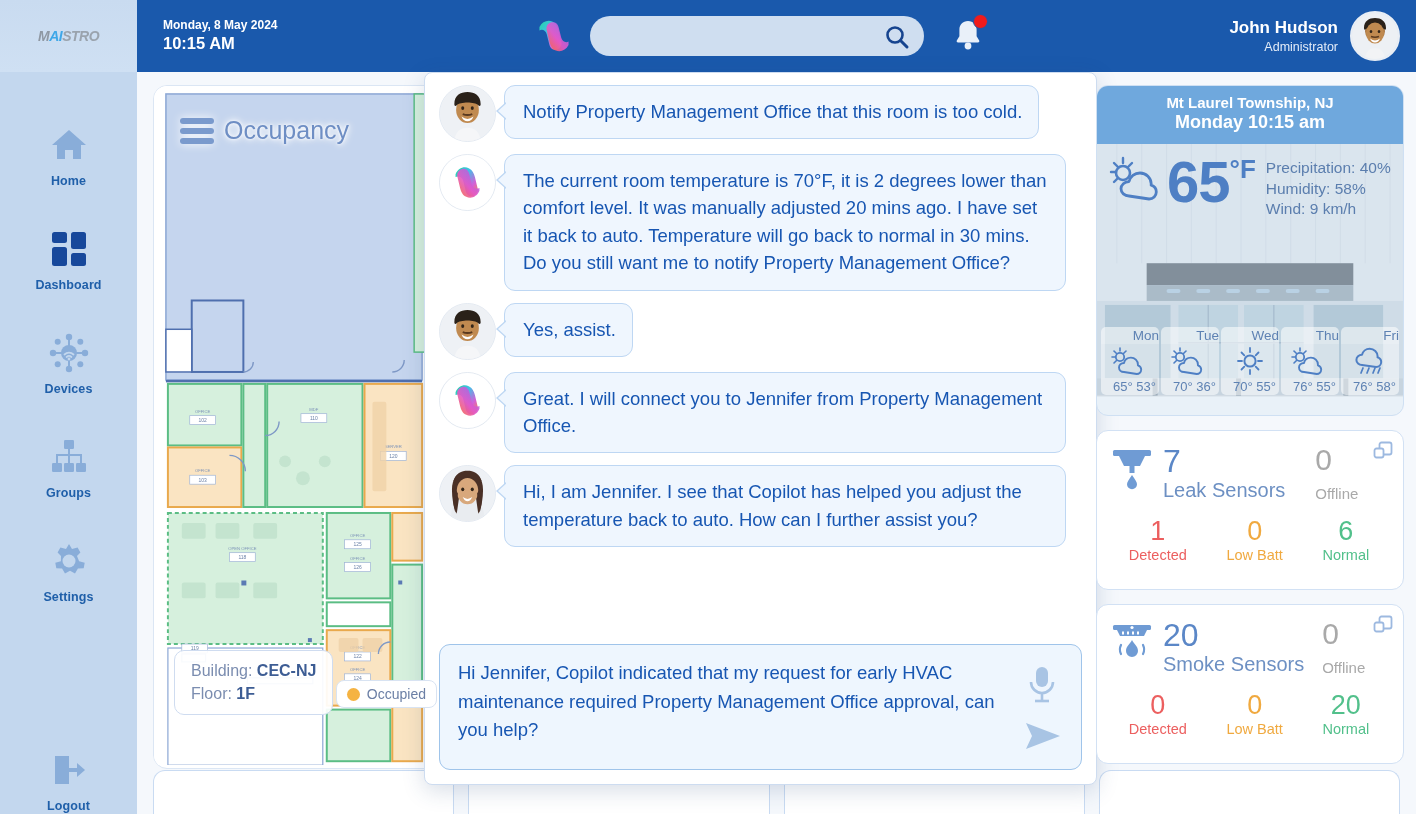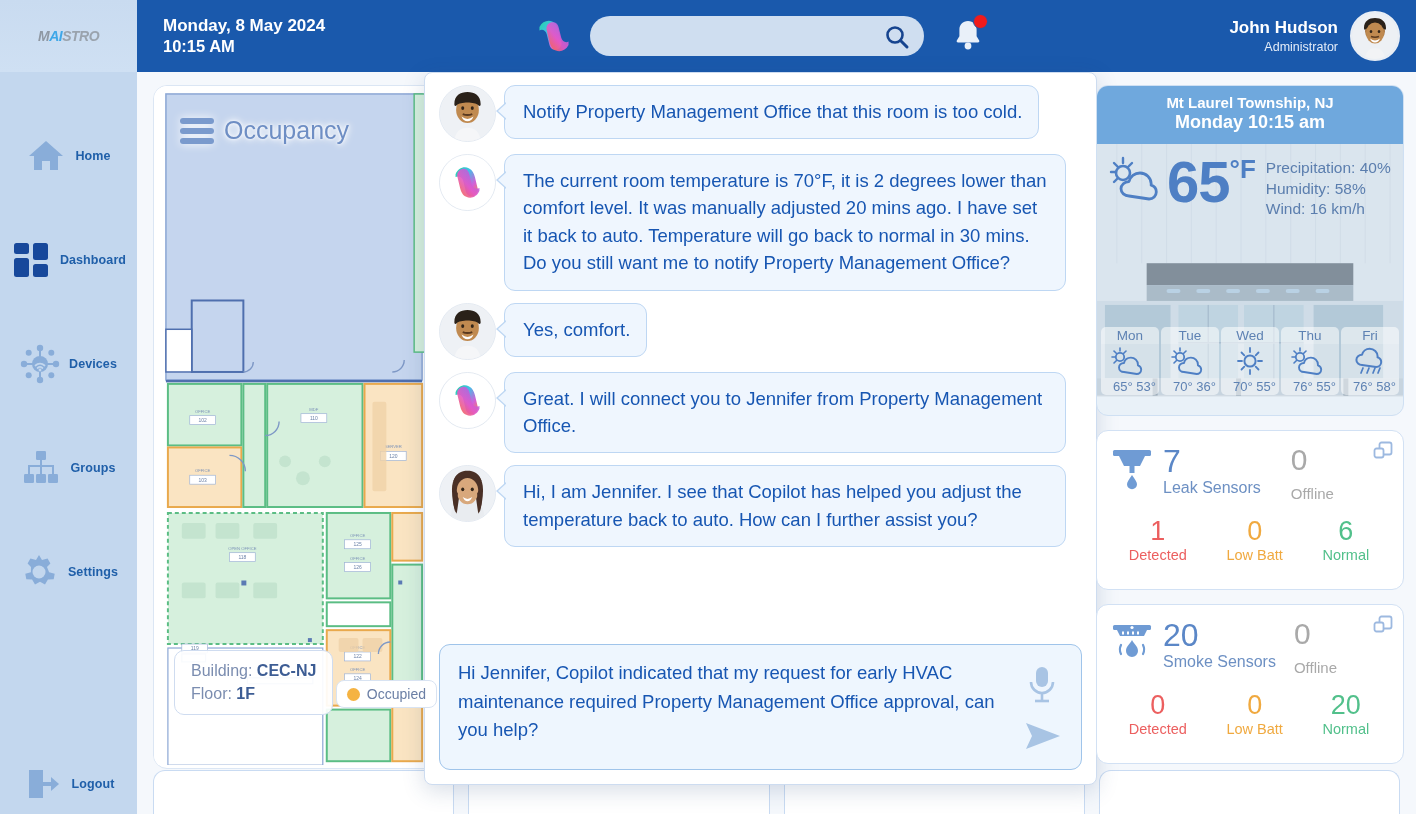--- a/index.html
+++ b/index.html
@@ -29,42 +29,42 @@
     letter-spacing: -0.5px;
     font-family: "Liberation Sans", sans-serif;
   }
   .logo-text .m1 { color: #8f98a3; }
   .logo-text .a1 { color: #3ea7e8; }
   .logo-text .rest { color: #9aa3ad; }
 
   .nav { width: 100%; padding-top: 32px; flex: 1; }
   .nav-item {
     width: 100%; height: 104px;
-    display: flex; flex-direction: row;
+    display: flex; flex-direction: column;
     align-items: center; justify-content: center; gap: 9px;
     cursor: pointer;
   }
   .nav-label {
     font-size: 12.5px; font-weight: bold; color: #1f5fa9;
     letter-spacing: .1px;
   }
   .nav-icon { width: 40px; height: 40px; display:block; }
-  .logout-wrap { width:100%; padding-bottom: 10px; }
+  .logout-wrap { width:100%; padding-bottom: 1px; }
 
   
   .header {
     position: absolute; left: 137px; top: 0;
     width: 1279px; height: 72px;
     background: #1a59ac;
     display: flex; align-items: center;
   }
   .hdr-date {
     margin-left: 26px; color: #fff; line-height: 1.28;
   }
-  .hdr-date .d1 { font-size: 17px; font-weight: bold; display:block;}
+  .hdr-date .d1 { font-size: 12px; font-weight: bold; display:block;}
   .hdr-date .d2 { font-size: 16.5px; font-weight: bold; display:block;}
 
   .hdr-center {
     position: absolute; left: 395px; top: 0; height: 72px;
     display: flex; align-items: center; gap: 14px;
   }
   .copilot-logo { width: 44px; height: 40px; }
   .search-box {
     width: 334px; height: 40px; border-radius: 20px;
     background: #cfdef0;
@@ -240,35 +240,35 @@
     font-size: 58px; font-weight: bold; color: #4e7fc4;
     line-height: .95; letter-spacing: -1px;
   }
   .wx-unit { font-size: 26px; font-weight: bold; color:#4e7fc4; vertical-align: top; }
   .wx-stats { margin-left: 10px; margin-top: 4px; line-height: 1.32; }
   .wx-stats div { font-size: 15.5px; color: #5b7eae; font-weight: normal; }
   .forecast {
     position: absolute; left: 0; right: 0; bottom: 2px;
     display: flex; justify-content: space-between; padding: 0 4px;
   }
-  .fday { width: 58px; text-align: center; }
+  .fday { width: 58px; text-align: right; }
   .fday .fd-name { font-size: 13.5px; color:#5e82b3; background: rgba(255,255,255,.55); border-radius: 5px 5px 0 0; display:block; padding: 1px 0;}
   .fday .fd-icon { background: rgba(255,255,255,.45); display:flex; justify-content:center; padding: 2px 0;}
   .fday .fd-temps { font-size: 13px; color:#5e82b3; background: rgba(255,255,255,.55); border-radius: 0 0 5px 5px; display:block; padding: 1px 12px;}
 
   .sensor-card {
     width: 308px; height: 160px;
     background: #fff; border: 1px solid #d2e1f4; border-radius: 12px;
     position: relative; padding: 14px 14px 10px 12px;
   }
   .sc-top { display: flex; align-items: flex-start; gap: 8px; }
   .sc-icon { width: 46px; height: 46px; flex: 0 0 46px; }
   .sc-count { line-height: 1.0; }
   .sc-count .n { font-size: 32px; color: #5b87c7; font-weight: normal; display:block; }
-  .sc-count .l { font-size: 16px; color: #6d90c3; display:block; margin-top: 3px;}
+  .sc-count .l { font-size: 20px; color: #6d90c3; display:block; margin-top: 3px;}
   .sc-offline { margin-left: 22px; line-height: 1.0; }
   .sc-offline .n { font-size: 30px; color: #a9a9a9; display:block; }
   .sc-offline .l { font-size: 15px; color: #a9a9a9; display:block; margin-top: 11px;}
   .sc-stats { display: flex; justify-content: space-around; margin-top: 16px; }
   .stat { text-align: center; line-height: 1.05; }
   .stat .n { font-size: 27px; display:block; }
   .stat .l { font-size: 14.5px; display:block; margin-top: 3px; }
   .stat.detected .n, .stat.detected .l { color: #ec5f5f; }
   .stat.lowbatt .n, .stat.lowbatt .l { color: #f0a93f; }
   .stat.normal .n, .stat.normal .l { color: #52c08b; }
@@ -606,21 +606,21 @@
               <rect width="46" height="46" fill="#eef1f5"></rect>
               <ellipse cx="23" cy="20" rx="9.5" ry="11" fill="#c08a50"></ellipse>
               <path d="M12 15c0-7 5-10 11-10s11 3 11 10c0 2-1 2-2 1-3-3-15-3-18 0-1 1-2 1-2-1z" fill="#2a2119"></path>
               <ellipse cx="19" cy="18.5" rx="1.3" ry="1.6" fill="#33261a"></ellipse>
               <ellipse cx="27" cy="18.5" rx="1.3" ry="1.6" fill="#33261a"></ellipse>
               <path d="M19 23.5q4 1.5 8 0" stroke="#5a3a20" stroke-width="1.6" fill="none"></path>
               <path d="M18 25.5q5 4 10 0 -1.5 4 -5 4t-5-4z" fill="#ffffff"></path>
               <path d="M12 46c1-8 5-11 11-11s10 3 11 11z" fill="#f5f6f8"></path>
             </svg>
           </div>
-          <div class="bubble">Yes, comfort.</div>
+          <div class="bubble">Yes, assist.</div>
         </div>
 
         <div class="msg">
           <div class="msg-avatar">
             <svg width="55" height="55" viewBox="0 0 46 46">
               <rect width="46" height="46" fill="#ffffff"></rect>
               <path d="M13 16c2-5 7-7 11-5 3 1.2 4.5 4.5 5.2 7.5l2.2 9c.8 3-.8 6-3.8 6.8-3 .8-5.2-.8-6-3.8l-2.2-9c-.8-3-3.8-4.5-6.4-3z" fill="url(#cp1)"></path>
               <path d="M33 30c-2 5-7 7-11 5-3-1.2-4.5-4.5-5.2-7.5l-2.2-9c-.8-3 .8-6 3.8-6.8 3-.8 5.2.8 6 3.8l2.2 9c.8 3 3.8 4.5 6.4 3z" fill="url(#cp2)" opacity=".9"></path>
             </svg>
           </div>
@@ -723,21 +723,21 @@
               </g>
               <circle cx="16" cy="19" r="7" fill="none" stroke="#4e7fc4" stroke-width="2.6"></circle>
               <path d="M22 42c-4.4 0-8-3.2-8-7.2s3.6-7.2 8-7.2c1-5 5.6-8.6 11-8.6 6.2 0 11.2 4.8 11.2 10.8 0 .5 0 1-.1 1.4 3 .9 5.2 3.6 5.2 6.8 0 3.8-3.2 7-7.2 7z" fill="none" stroke="#4e7fc4" stroke-width="2.8" stroke-linejoin="round"></path>
             </svg>
             <div style="margin-left:2px;">
               <span class="wx-temp">65</span><span class="wx-unit">°F</span>
             </div>
             <div class="wx-stats">
               <div>Precipitation: 40%</div>
               <div>Humidity: 58%</div>
-              <div>Wind: 16 km/h</div>
+              <div>Wind: 9 km/h</div>
             </div>
           </div>
 
           <div class="forecast">
             <div class="fday">
               <span class="fd-name">Mon</span>
               <span class="fd-icon">
                 <svg width="40" height="30" viewBox="0 0 40 30">
                   <g stroke="#4e7fc4" stroke-width="1.6" stroke-linecap="round">
                     <line x1="10" y1="2" x2="10" y2="5"></line>

